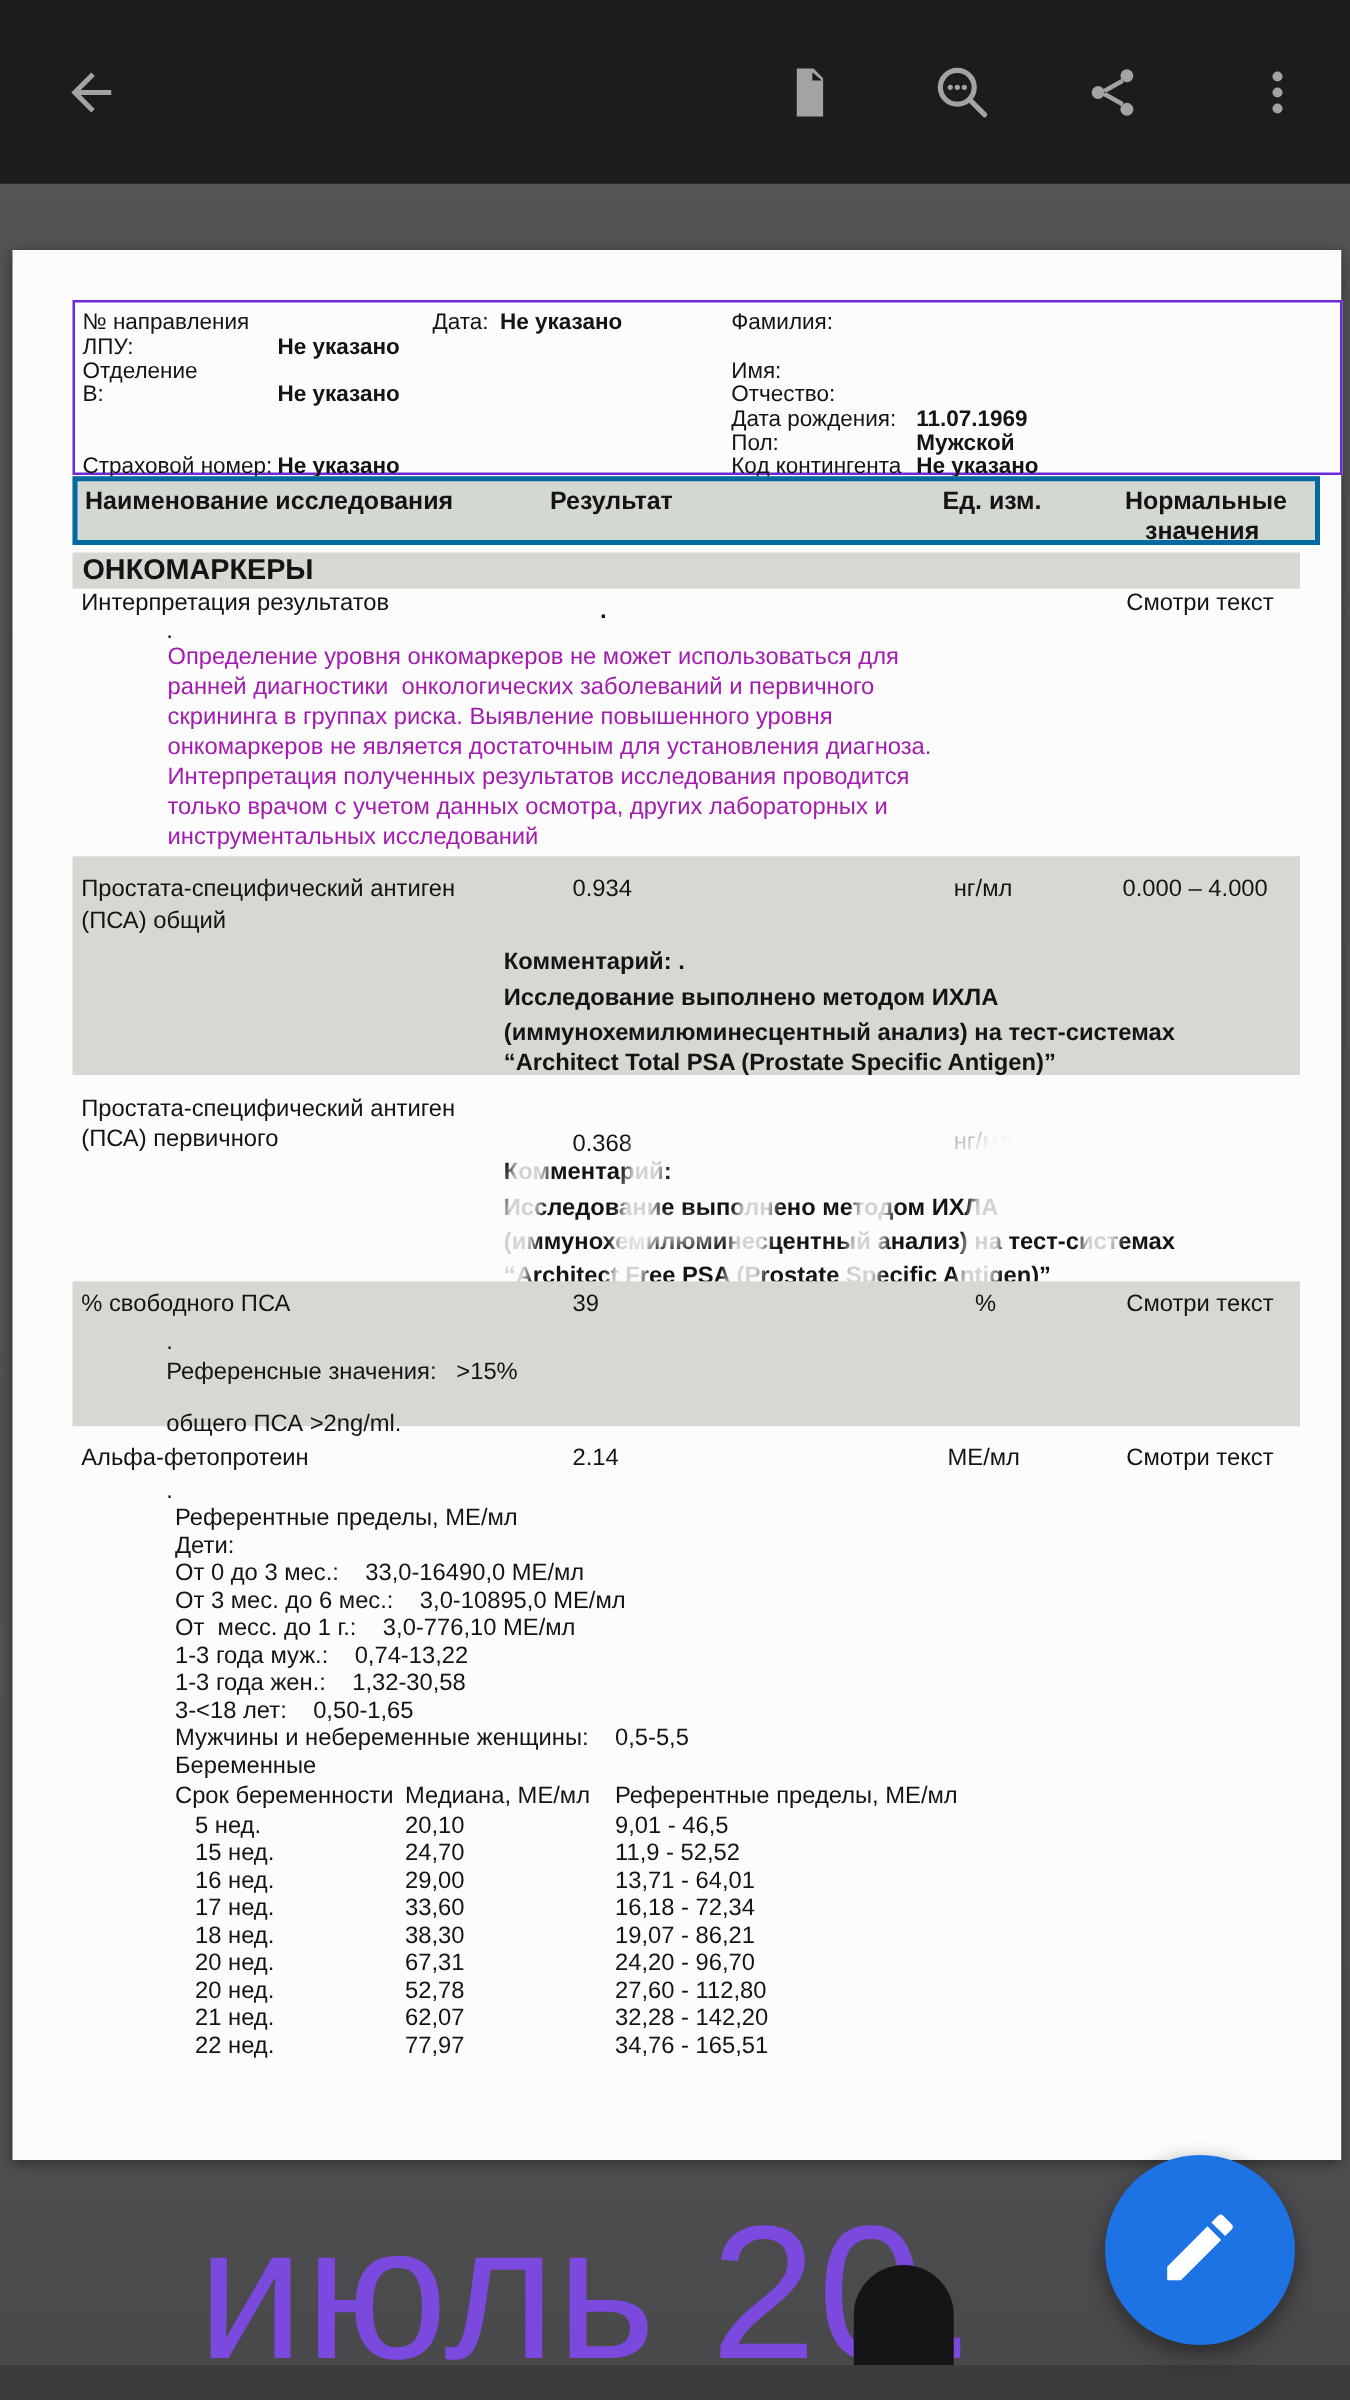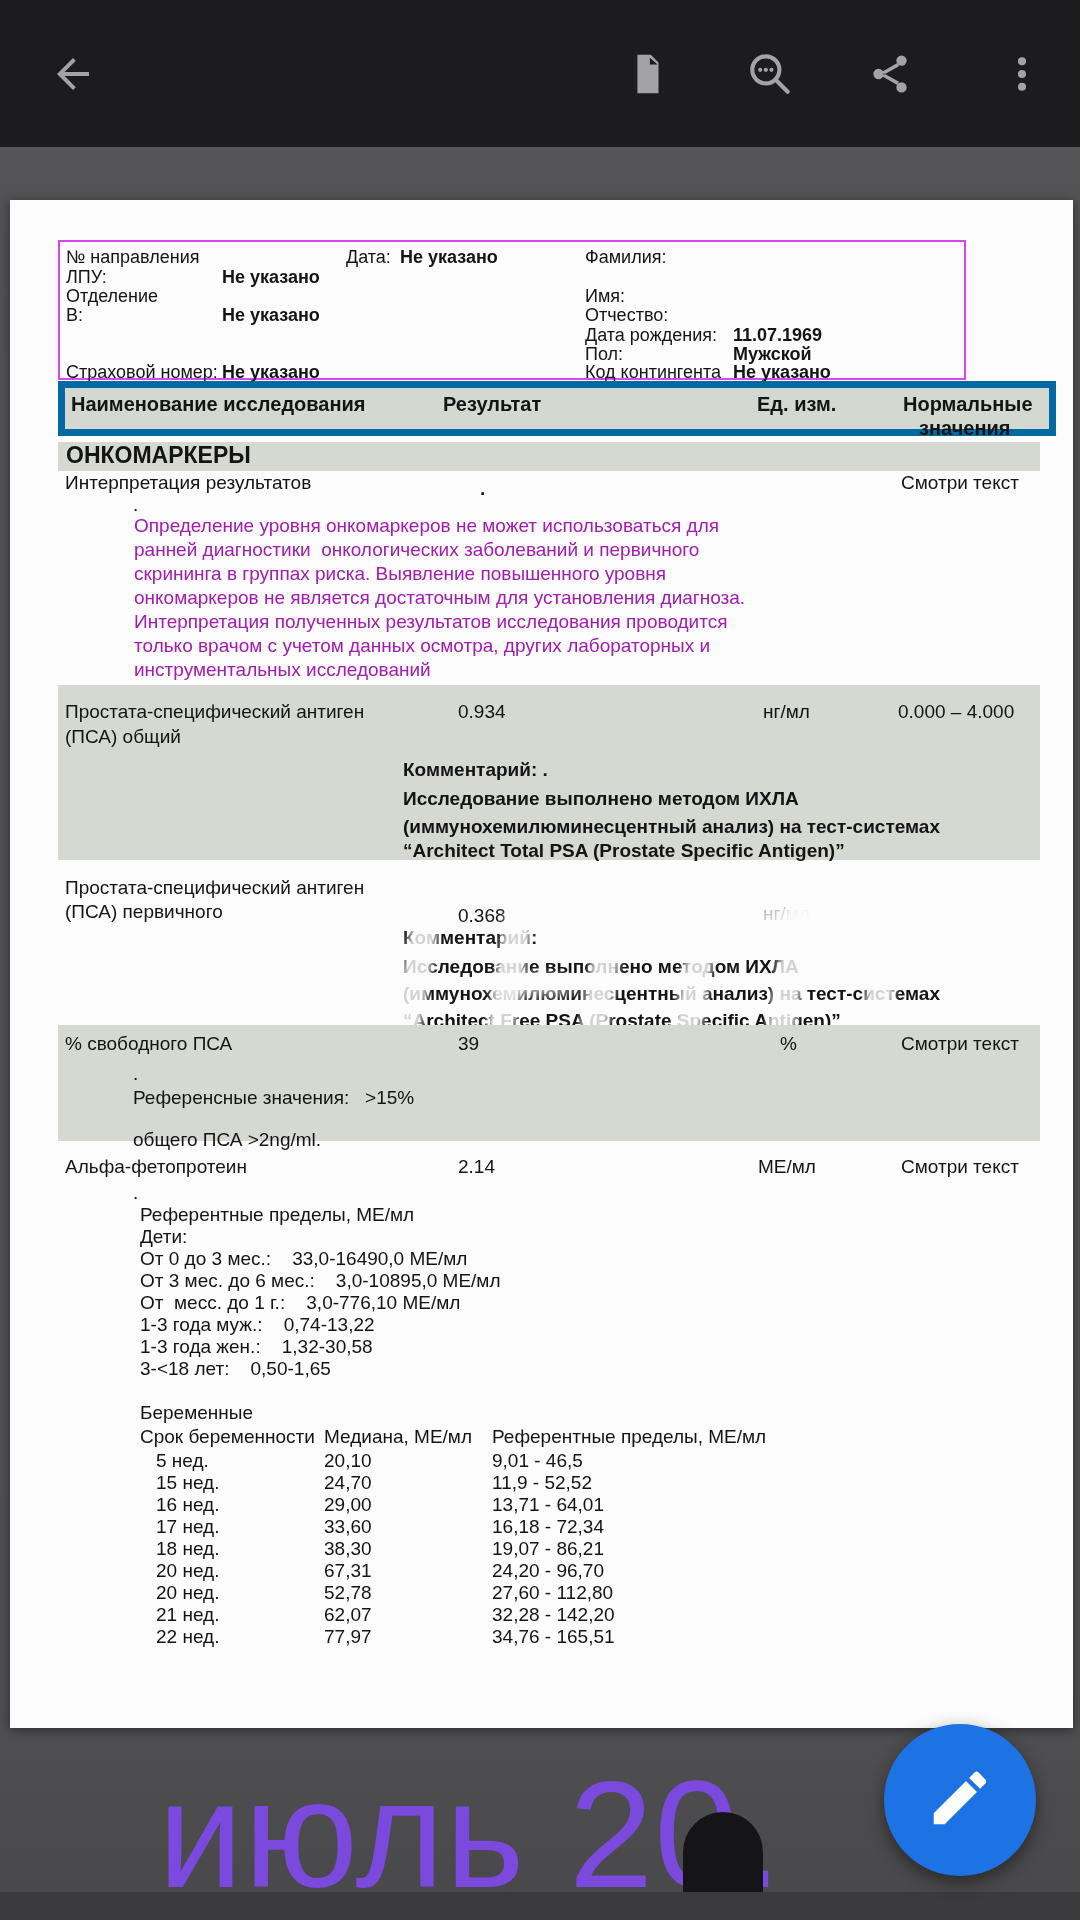--- a/index.html
+++ b/index.html
@@ -11,22 +11,22 @@
   .toolbar{position:absolute;left:0;top:0;width:1080px;height:147px;background:#1c1c1e;}
   .icon-btn{position:absolute;top:0;height:147px;width:96px;display:flex;align-items:center;justify-content:center;cursor:pointer;}
   .icon-btn svg{display:block;}
   
   .page{position:absolute;left:10px;top:200px;width:1063px;height:1528px;background:#fcfcfc;
     box-shadow:0 2px 10px rgba(0,0,0,.45);color:#141414;}
   .t{position:absolute;white-space:pre;font-size:19px;line-height:22px;color:#141414;}
   .b{font-weight:bold;}
   .small{font-size:18px;}
   .band{position:absolute;left:48px;width:982px;background:#d5d9d2;}
-  .info-box{position:absolute;left:48px;top:40px;width:908px;height:140px;border:2px solid #d946ef;box-sizing:border-box;background:#fcfcfc;padding-left:36px;}
-  .header-row{position:absolute;left:48px;top:181px;width:998px;height:55px;border:7px solid #0369a1;box-sizing:border-box;background:#d3d8d1;}
+  .info-box{position:absolute;left:48px;top:40px;width:1016px;height:140px;border:2px solid #6d28d9;box-sizing:border-box;background:#fcfcfc;padding-left:36px;}
+  .header-row{position:absolute;left:48px;top:181px;width:998px;height:55px;border:4px solid #0369a1;box-sizing:border-box;background:#d3d8d1;}
   .header-row .t{font-weight:bold;font-size:20px;}
   .para{position:absolute;left:124px;top:314px;width:645px;font-size:19px;line-height:24px;white-space:pre-wrap;color:#a21caf;}
   .fade-overlay{position:absolute;left:375px;top:693px;width:665px;height:150px;pointer-events:none;
     background:
       radial-gradient(130px 34px at 420px 26px, rgba(252,252,252,.95), rgba(252,252,252,0) 70%),
       radial-gradient(90px 26px at 150px 92px, rgba(252,252,252,.85), rgba(252,252,252,0) 70%),
       repeating-linear-gradient(100deg, rgba(252,252,252,0) 0 26px, rgba(252,252,252,.82) 36px 54px, rgba(252,252,252,0) 64px 92px);}
   
   .date-label{position:absolute;left:158px;top:1758px;font-size:152px;line-height:152px;
     color:#7b49dd;font-weight:100;letter-spacing:1px;white-space:pre;}
@@ -176,20 +176,21 @@
     <div class="t" style="left:123px;top:982px">.</div>
 
     <div class="t" style="left:130px;top:1004px">Референтные пределы, МЕ/мл</div>
     <div class="t" style="left:130px;top:1026px">Дети:</div>
     <div class="t" style="left:130px;top:1048px">От 0 до 3 мес.:    33,0-16490,0 МЕ/мл</div>
     <div class="t" style="left:130px;top:1070px">От 3 мес. до 6 мес.:    3,0-10895,0 МЕ/мл</div>
     <div class="t" style="left:130px;top:1092px">От  месс. до 1 г.:    3,0-776,10 МЕ/мл</div>
     <div class="t" style="left:130px;top:1114px">1-3 года муж.:    0,74-13,22</div>
     <div class="t" style="left:130px;top:1136px">1-3 года жен.:    1,32-30,58</div>
     <div class="t" style="left:130px;top:1158px">3-&lt;18 лет:    0,50-1,65</div>
+    <div class="t" style="left:130px;top:1180px">Мужчины и небеременные женщины:    0,5-5,5</div>
     <div class="t" style="left:130px;top:1202px">Беременные</div>
 
     <div class="t" style="left:130px;top:1226px">Срок беременности</div>
     <div class="t" style="left:314px;top:1226px">Медиана, МЕ/мл</div>
     <div class="t" style="left:482px;top:1226px">Референтные пределы, МЕ/мл</div>
 
     <div class="t" style="left:146px;top:1250px">5 нед.</div>
     <div class="t" style="left:314px;top:1250px">20,10</div>
     <div class="t" style="left:482px;top:1250px">9,01 - 46,5</div>
 

